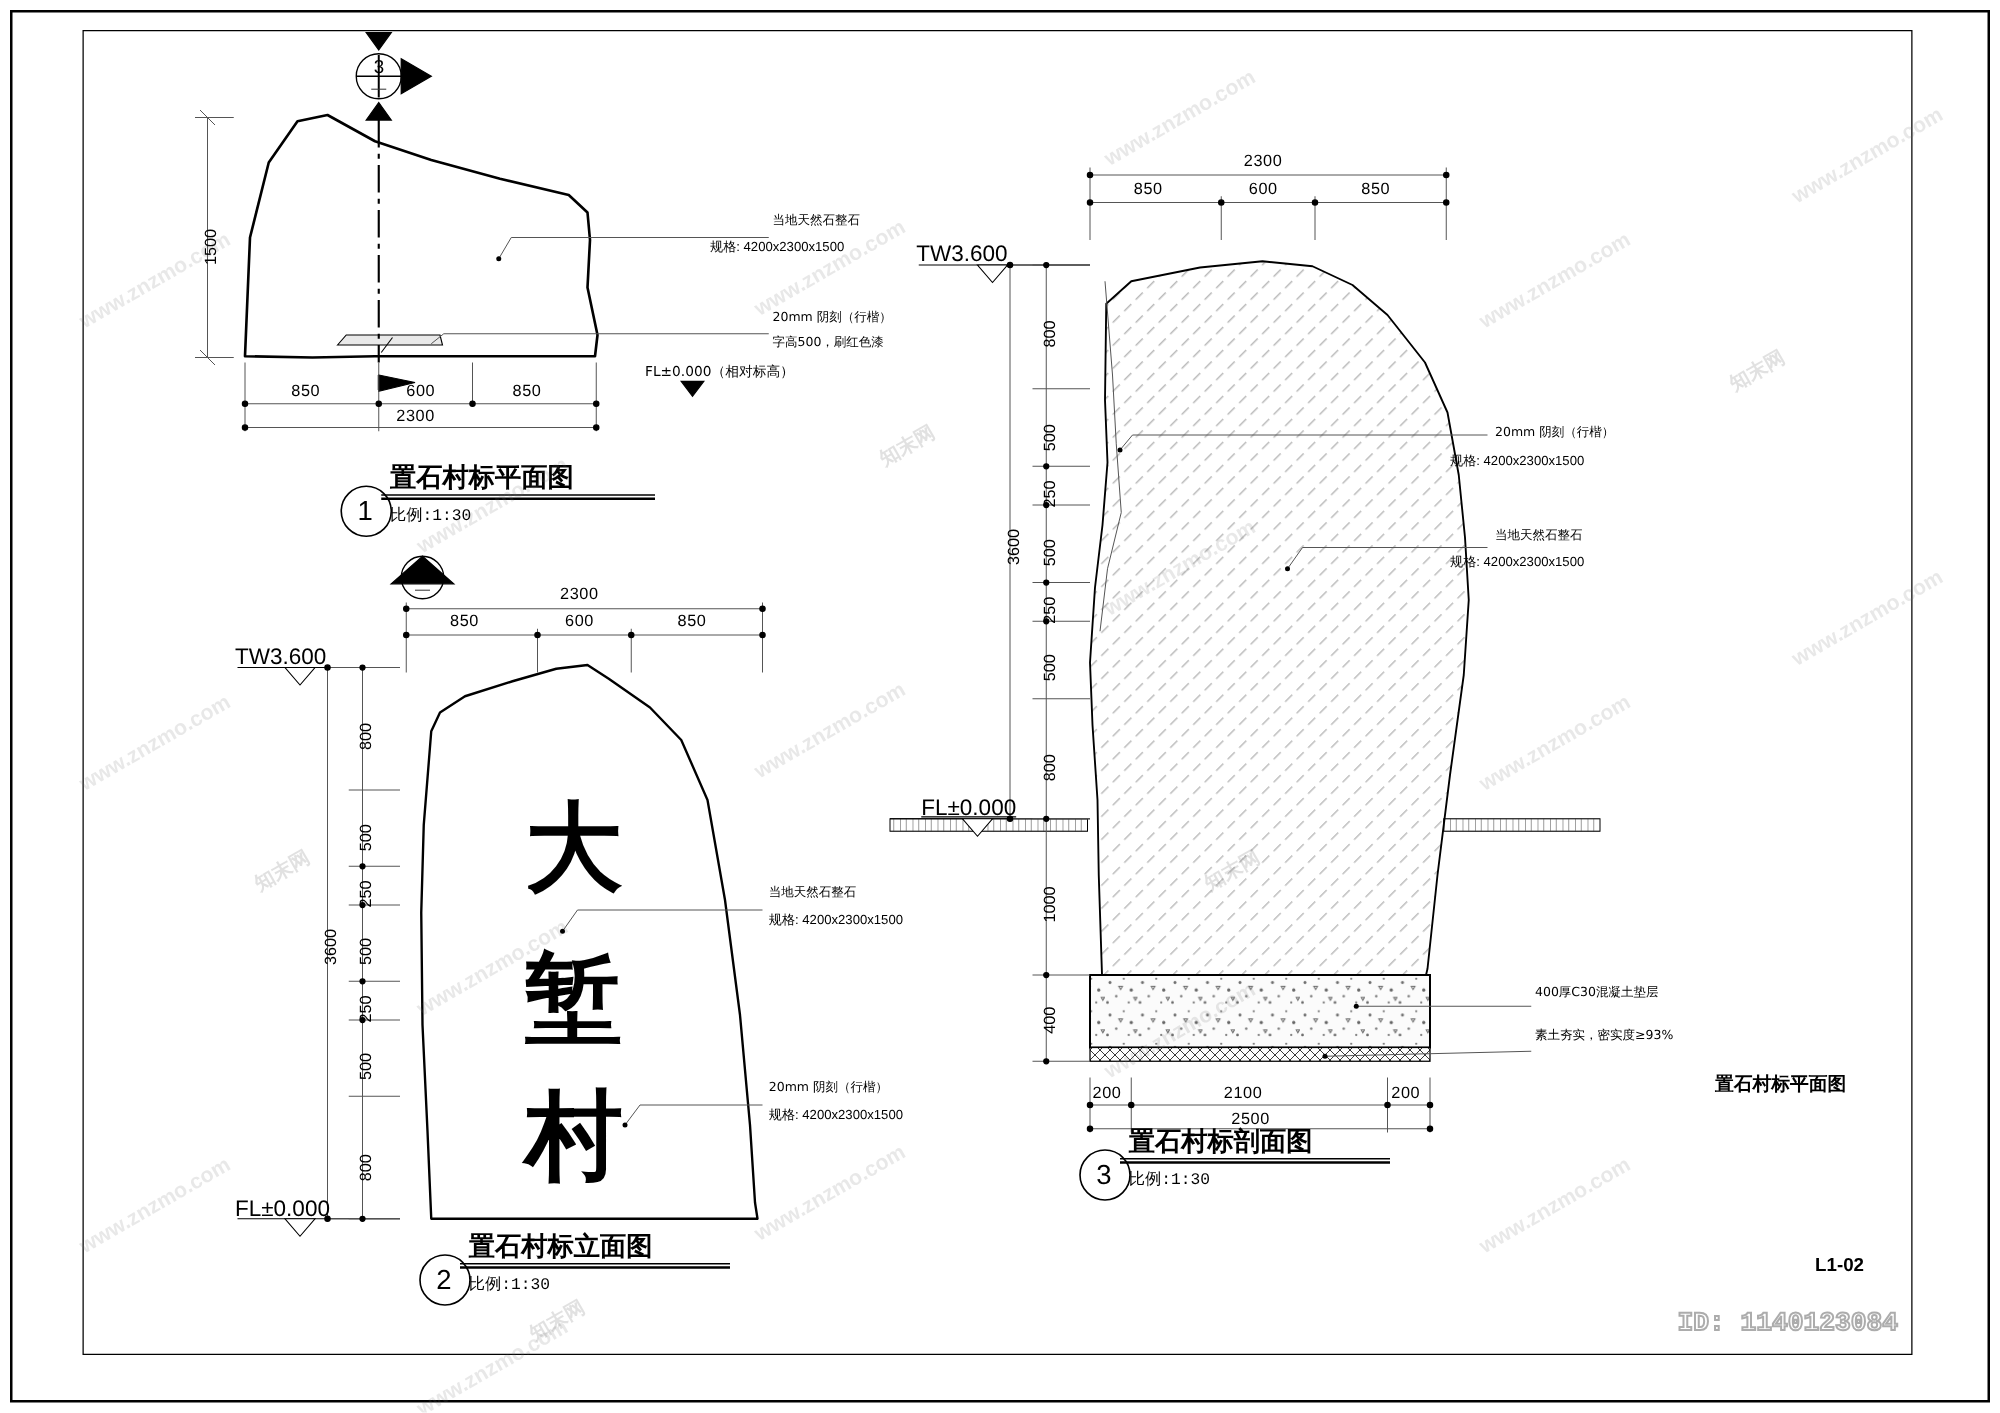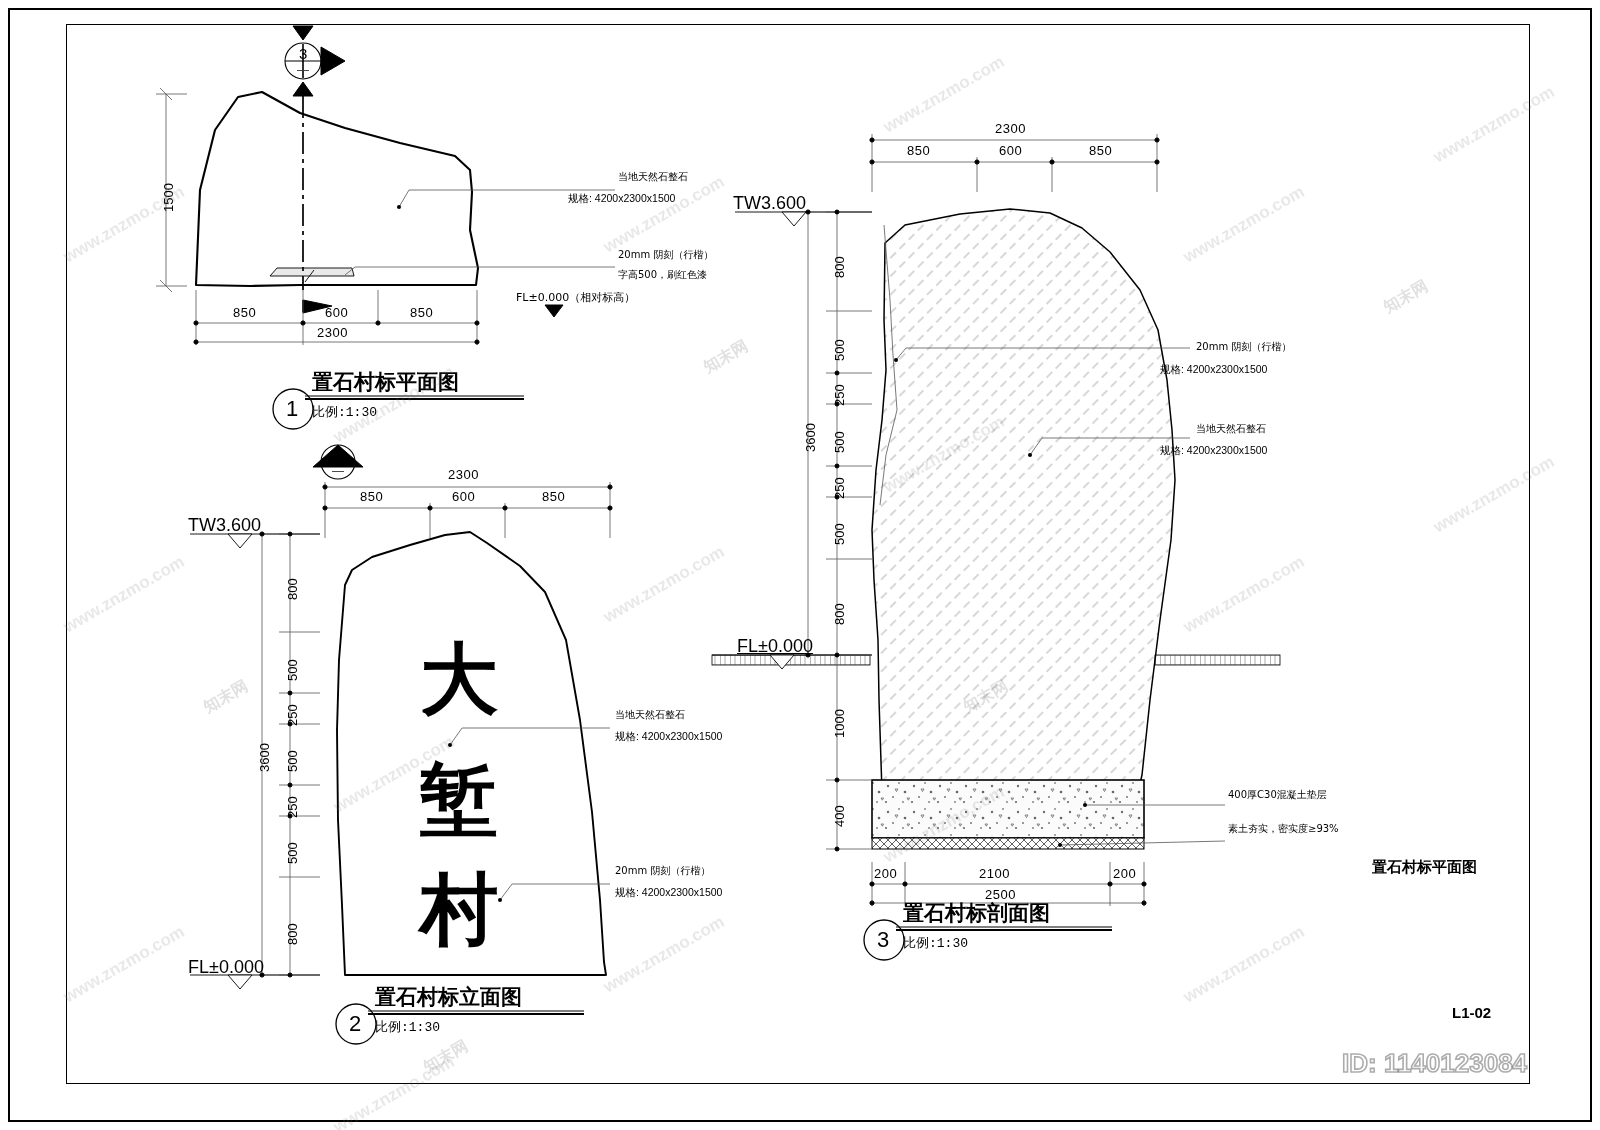--- a/index.html
+++ b/index.html
@@ -29,22 +29,22 @@
 
   .wm{position:absolute;color:rgba(110,110,110,.16);font-size:17px;font-weight:700;
       white-space:nowrap;transform:rotate(-30deg);transform-origin:0 0;
       font-family:"Liberation Sans",sans-serif;pointer-events:none;}
   .wm-cn{position:absolute;color:rgba(120,120,120,.22);font-size:16px;font-weight:700;
       white-space:nowrap;transform:rotate(-30deg);transform-origin:0 0;
       font-family:"DejaVu Sans",sans-serif;pointer-events:none;}
   .wm-big{position:absolute;font-size:66px;font-weight:700;color:transparent;
       -webkit-text-stroke:2px rgba(90,90,90,.45);font-family:"DejaVu Sans",sans-serif;
       white-space:nowrap;pointer-events:none;}
-  .wm-id{position:absolute;font-size:26px;font-weight:700;color:transparent;
-      -webkit-text-stroke:1.6px rgba(90,90,90,.5);font-family:Liberation Sans, sans-serif;
+  .wm-id{position:absolute;font-size:21px;font-weight:700;color:transparent;
+      -webkit-text-stroke:1.6px rgba(90,90,90,.5);font-family:Liberation Mono, monospace;
       white-space:nowrap;pointer-events:none;}
 </style>
 </head>
 <body>
 
 <div id="sheet">
 
   <div class="frame-outer"></div>
   <div class="frame-inner"></div>
 

